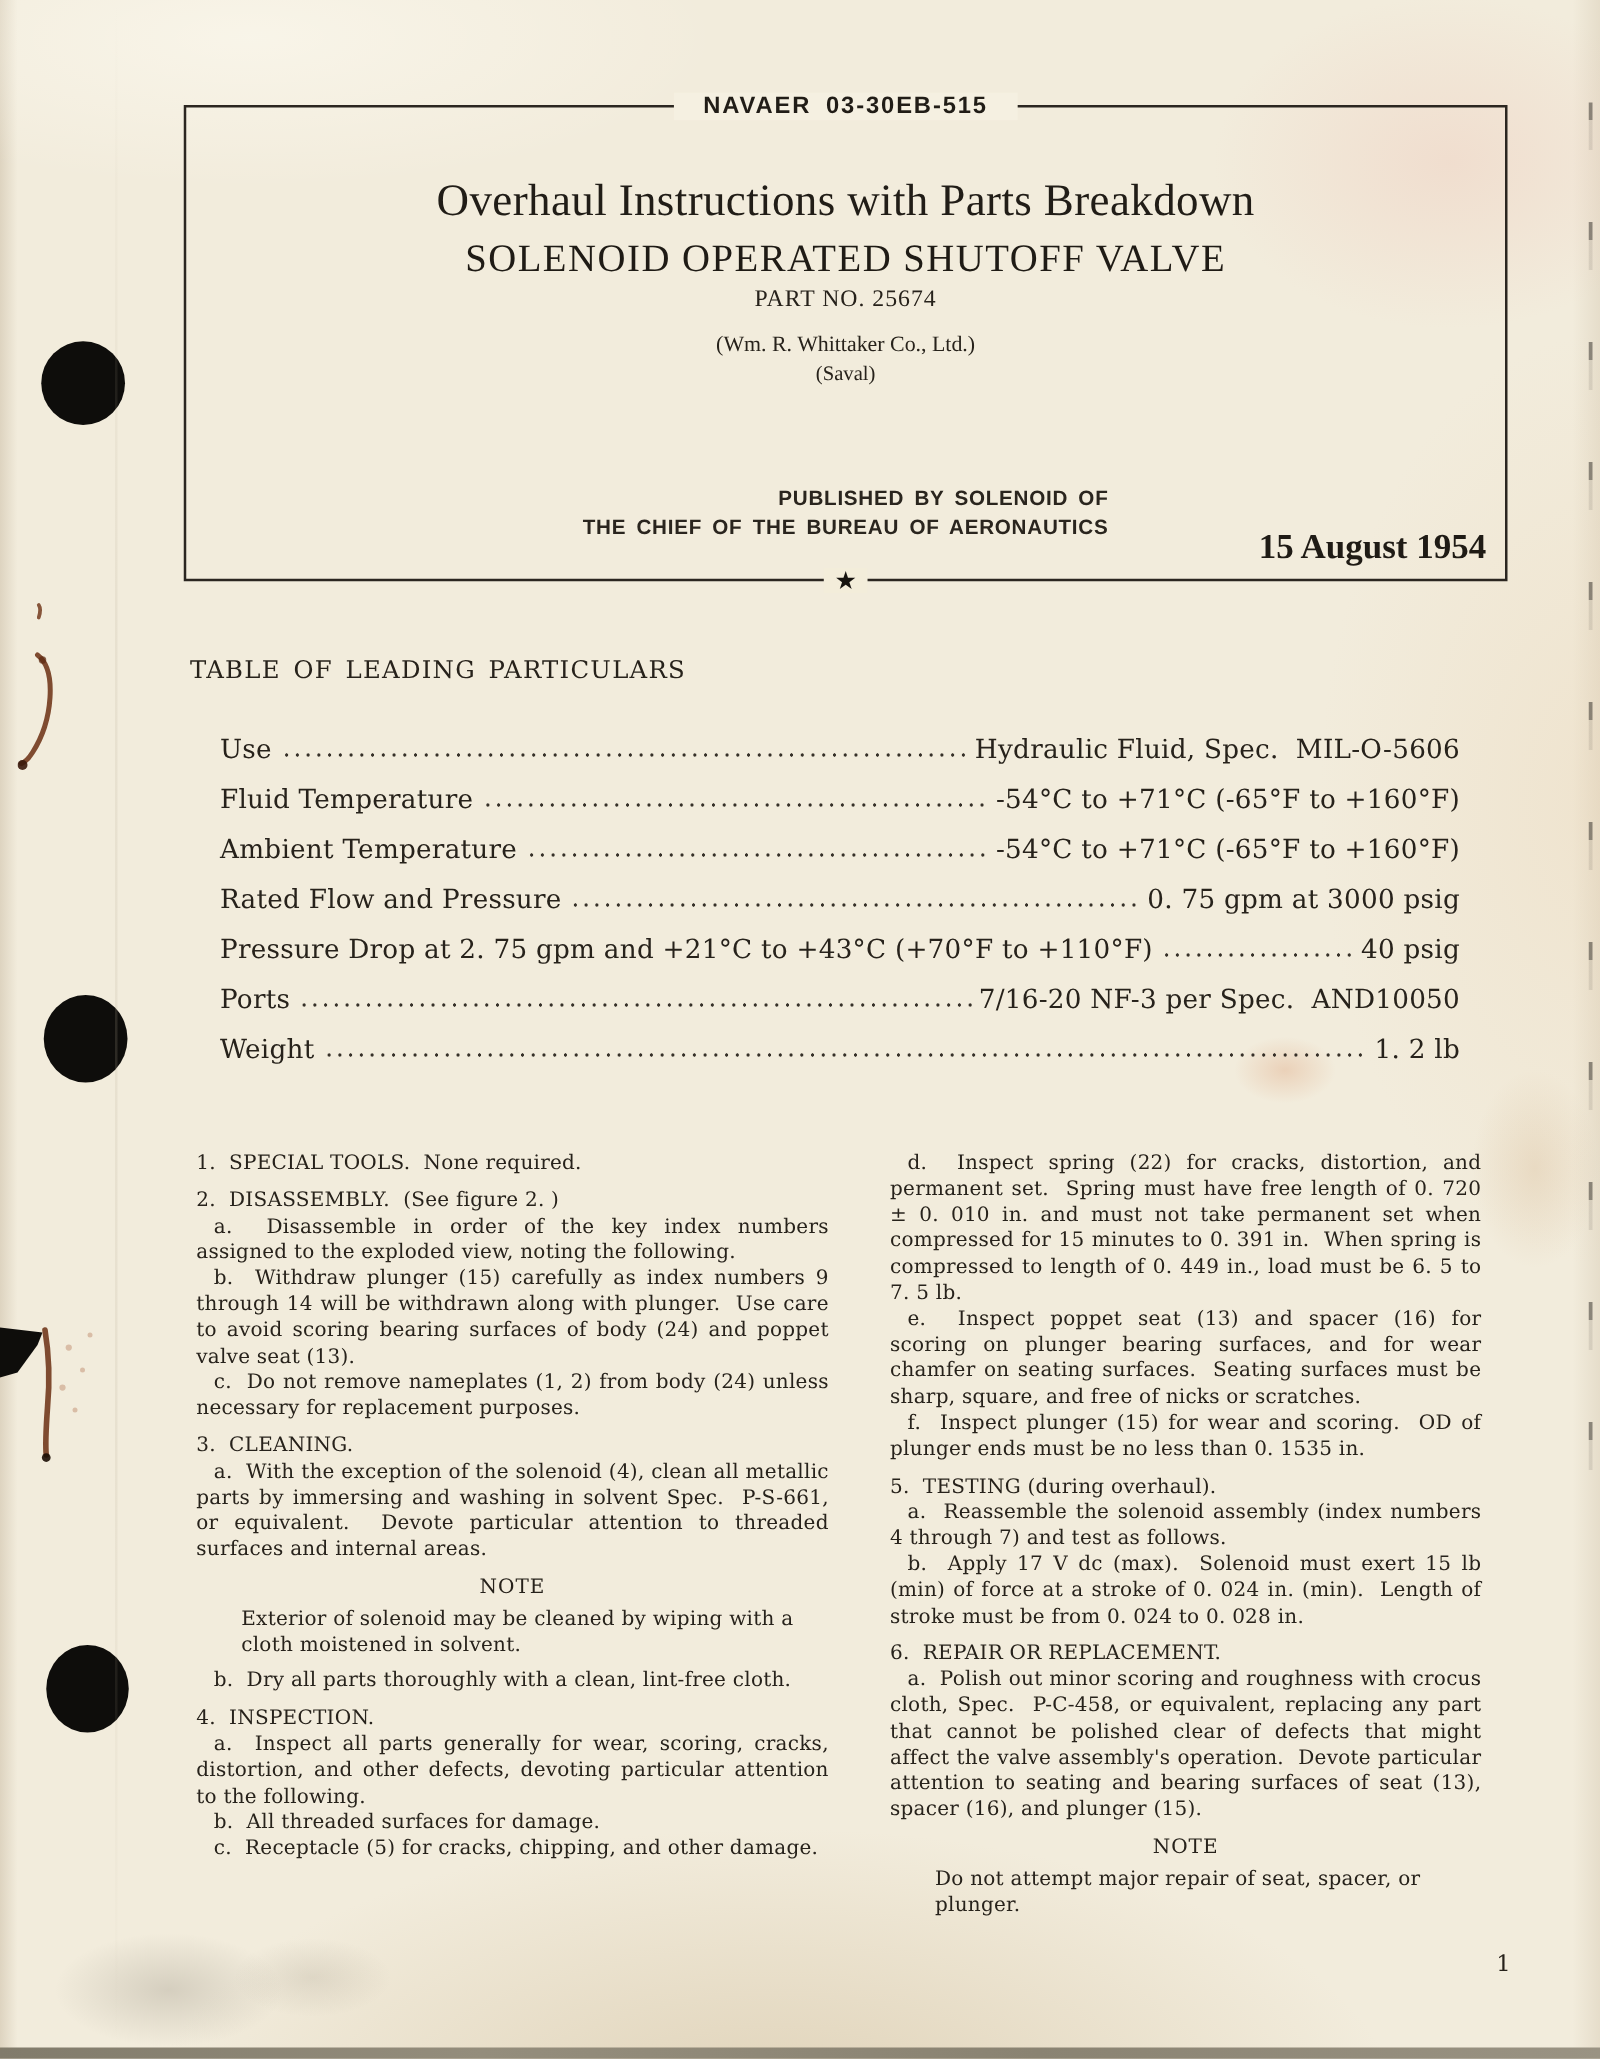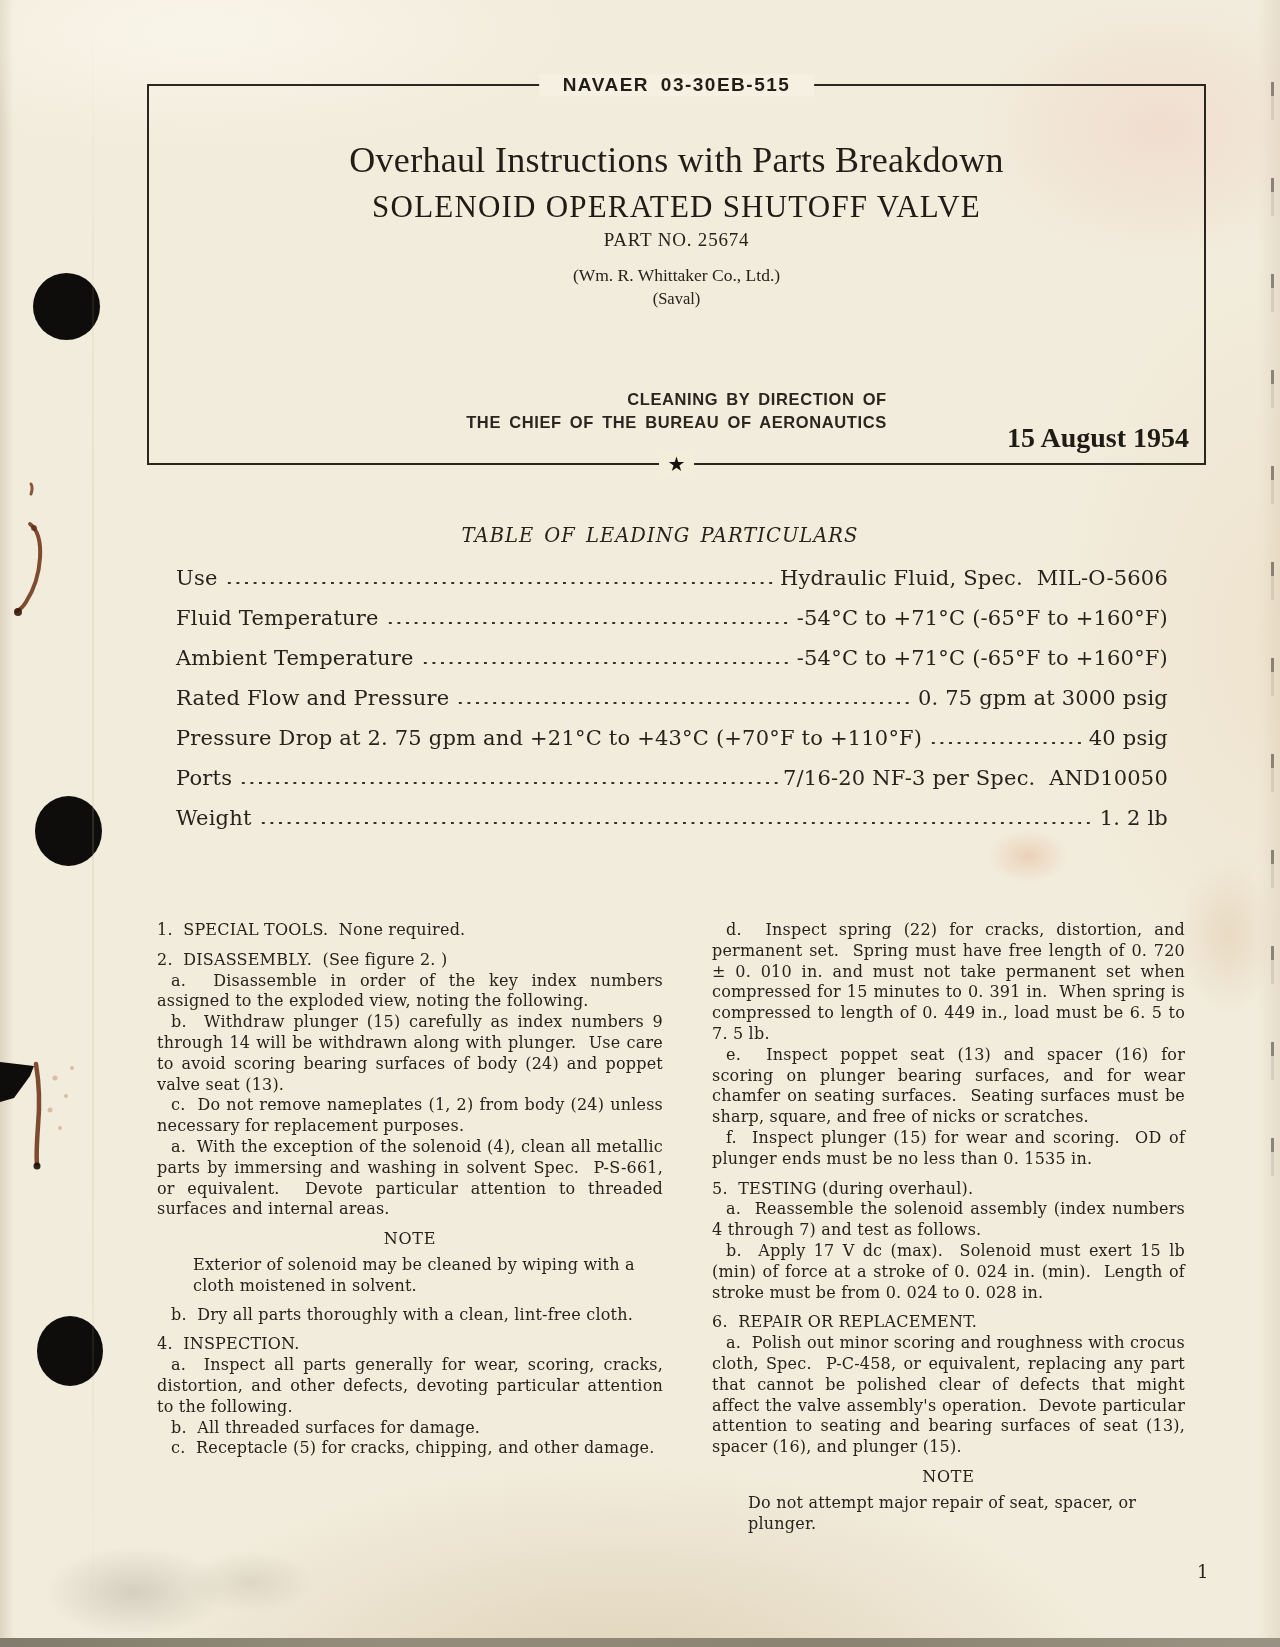--- a/index.html
+++ b/index.html
@@ -33,22 +33,22 @@
   .company{top:179px; font-family:"Liberation Serif", serif; font-size:17.5px;}
   .brand{top:203px; font-family:"Liberation Serif", serif; font-size:16.5px;}
   .published{top:302px; font-family:"Liberation Sans", sans-serif; font-size:16.5px;
              line-height:23px; letter-spacing:.6px; word-spacing:3px; font-weight:bold; color:#2a251e;}
   .date{position:absolute; right:15px; top:336px; font-family:"Liberation Serif", serif;
         font-weight:bold; font-size:28px; white-space:nowrap; color:#1f1b15;}
   .star-wrap{position:absolute; left:50%; bottom:0; transform:translate(-50%,57%);
              background:#f3edda; padding:0 9px; font-size:20px; line-height:20px; color:#16130f;}
   
   .particulars{position:absolute; left:152px; top:524px; width:1016px;}
-  .pheading{text-align:center; font-size:19.5px; letter-spacing:1px; word-spacing:3px;
-            line-height:24px; margin:0 0 18px 0;font-style:italic;}
+  .pheading{font-size:19.5px; letter-spacing:1px; word-spacing:3px;
+            line-height:24px; margin:0 0 39px 0;}
   .prow{display:flex; align-items:flex-start; margin-bottom:16px; font-size:21px; line-height:24px;margin-left:24px;}
   .plabel,.pvalue{white-space:nowrap; letter-spacing:.2px;}
   .pleader{flex:1; min-width:18px; margin:0 5px; height:20px; align-self:flex-end;
            background-image:radial-gradient(circle, rgba(38,32,25,.92) 1.15px, transparent 1.5px);
            background-size:8.6px 8px; background-repeat:repeat-x; background-position:left 2px bottom 3px;}
   
   .cols{position:absolute; left:157px; top:920px; width:1028px; display:flex; gap:49px;}
   .col{font-size:16px; line-height:20.8px; letter-spacing:.2px;}
   .col-left{width:506px;}
   .col-right{width:473px;}
@@ -106,21 +106,21 @@
   <div class="bottom-edge"></div>
 
   <div class="hbox">
     <span class="hc doc-num">NAVAER 03-30EB-515</span>
     <div class="hc title">Overhaul Instructions with Parts Breakdown</div>
     <div class="hc subtitle">SOLENOID OPERATED SHUTOFF VALVE</div>
     <div class="hc partno">PART NO. 25674</div>
     <div class="hc company">(Wm. R. Whittaker Co., Ltd.)</div>
     <div class="hc brand">(Saval)</div>
     <div class="hc published">
-      <div>CLEANING BY DIRECTION OF</div>
+      <div>PUBLISHED BY SOLENOID OF</div>
       <div>THE CHIEF OF THE BUREAU OF AERONAUTICS</div>
     </div>
     <div class="date">15 August 1954</div>
     <span class="star-wrap">★</span>
   </div>
 
   <div class="particulars">
     <div class="pheading">TABLE OF LEADING PARTICULARS</div>
     <div>
         <div class="prow">
@@ -161,20 +161,21 @@
       </div>
   </div>
 
   <div class="cols">
     <div class="col col-left">
         <p class="blk h">1.&nbsp; SPECIAL TOOLS.&nbsp; None required.</p>
         <p class="blk h">2.&nbsp; DISASSEMBLY.&nbsp; (See figure 2. )</p>
         <p class="blk p">a.&nbsp; Disassemble in order of the key index numbers assigned to the exploded view, noting the following.</p>
         <p class="blk p">b.&nbsp; Withdraw plunger (15) carefully as index numbers 9 through 14 will be withdrawn along with plunger.&nbsp; Use care to avoid scoring bearing surfaces of body (24) and poppet valve seat (13).</p>
         <p class="blk p">c.&nbsp; Do not remove nameplates (1, 2) from body (24) unless necessary for replacement purposes.</p>
+        <p class="blk h">3.&nbsp; CLEANING.</p>
         <p class="blk p">a.&nbsp; With the exception of the solenoid (4), clean all metallic parts by immersing and washing in solvent Spec.&nbsp; P-S-661, or equivalent.&nbsp; Devote particular attention to threaded surfaces and internal areas.</p>
         <p class="blk note-h">NOTE</p>
         <p class="blk note-p">Exterior of solenoid may be cleaned by wiping with a cloth moistened in solvent.</p>
         <p class="blk p">b.&nbsp; Dry all parts thoroughly with a clean, lint-free cloth.</p>
         <p class="blk h">4.&nbsp; INSPECTION.</p>
         <p class="blk p">a.&nbsp; Inspect all parts generally for wear, scoring, cracks, distortion, and other defects, devoting par­ticular attention to the following.</p>
         <p class="blk p">b.&nbsp; All threaded surfaces for damage.</p>
         <p class="blk p">c.&nbsp; Receptacle (5) for cracks, chipping, and other damage.</p>
       </div>
     <div class="col col-right">

